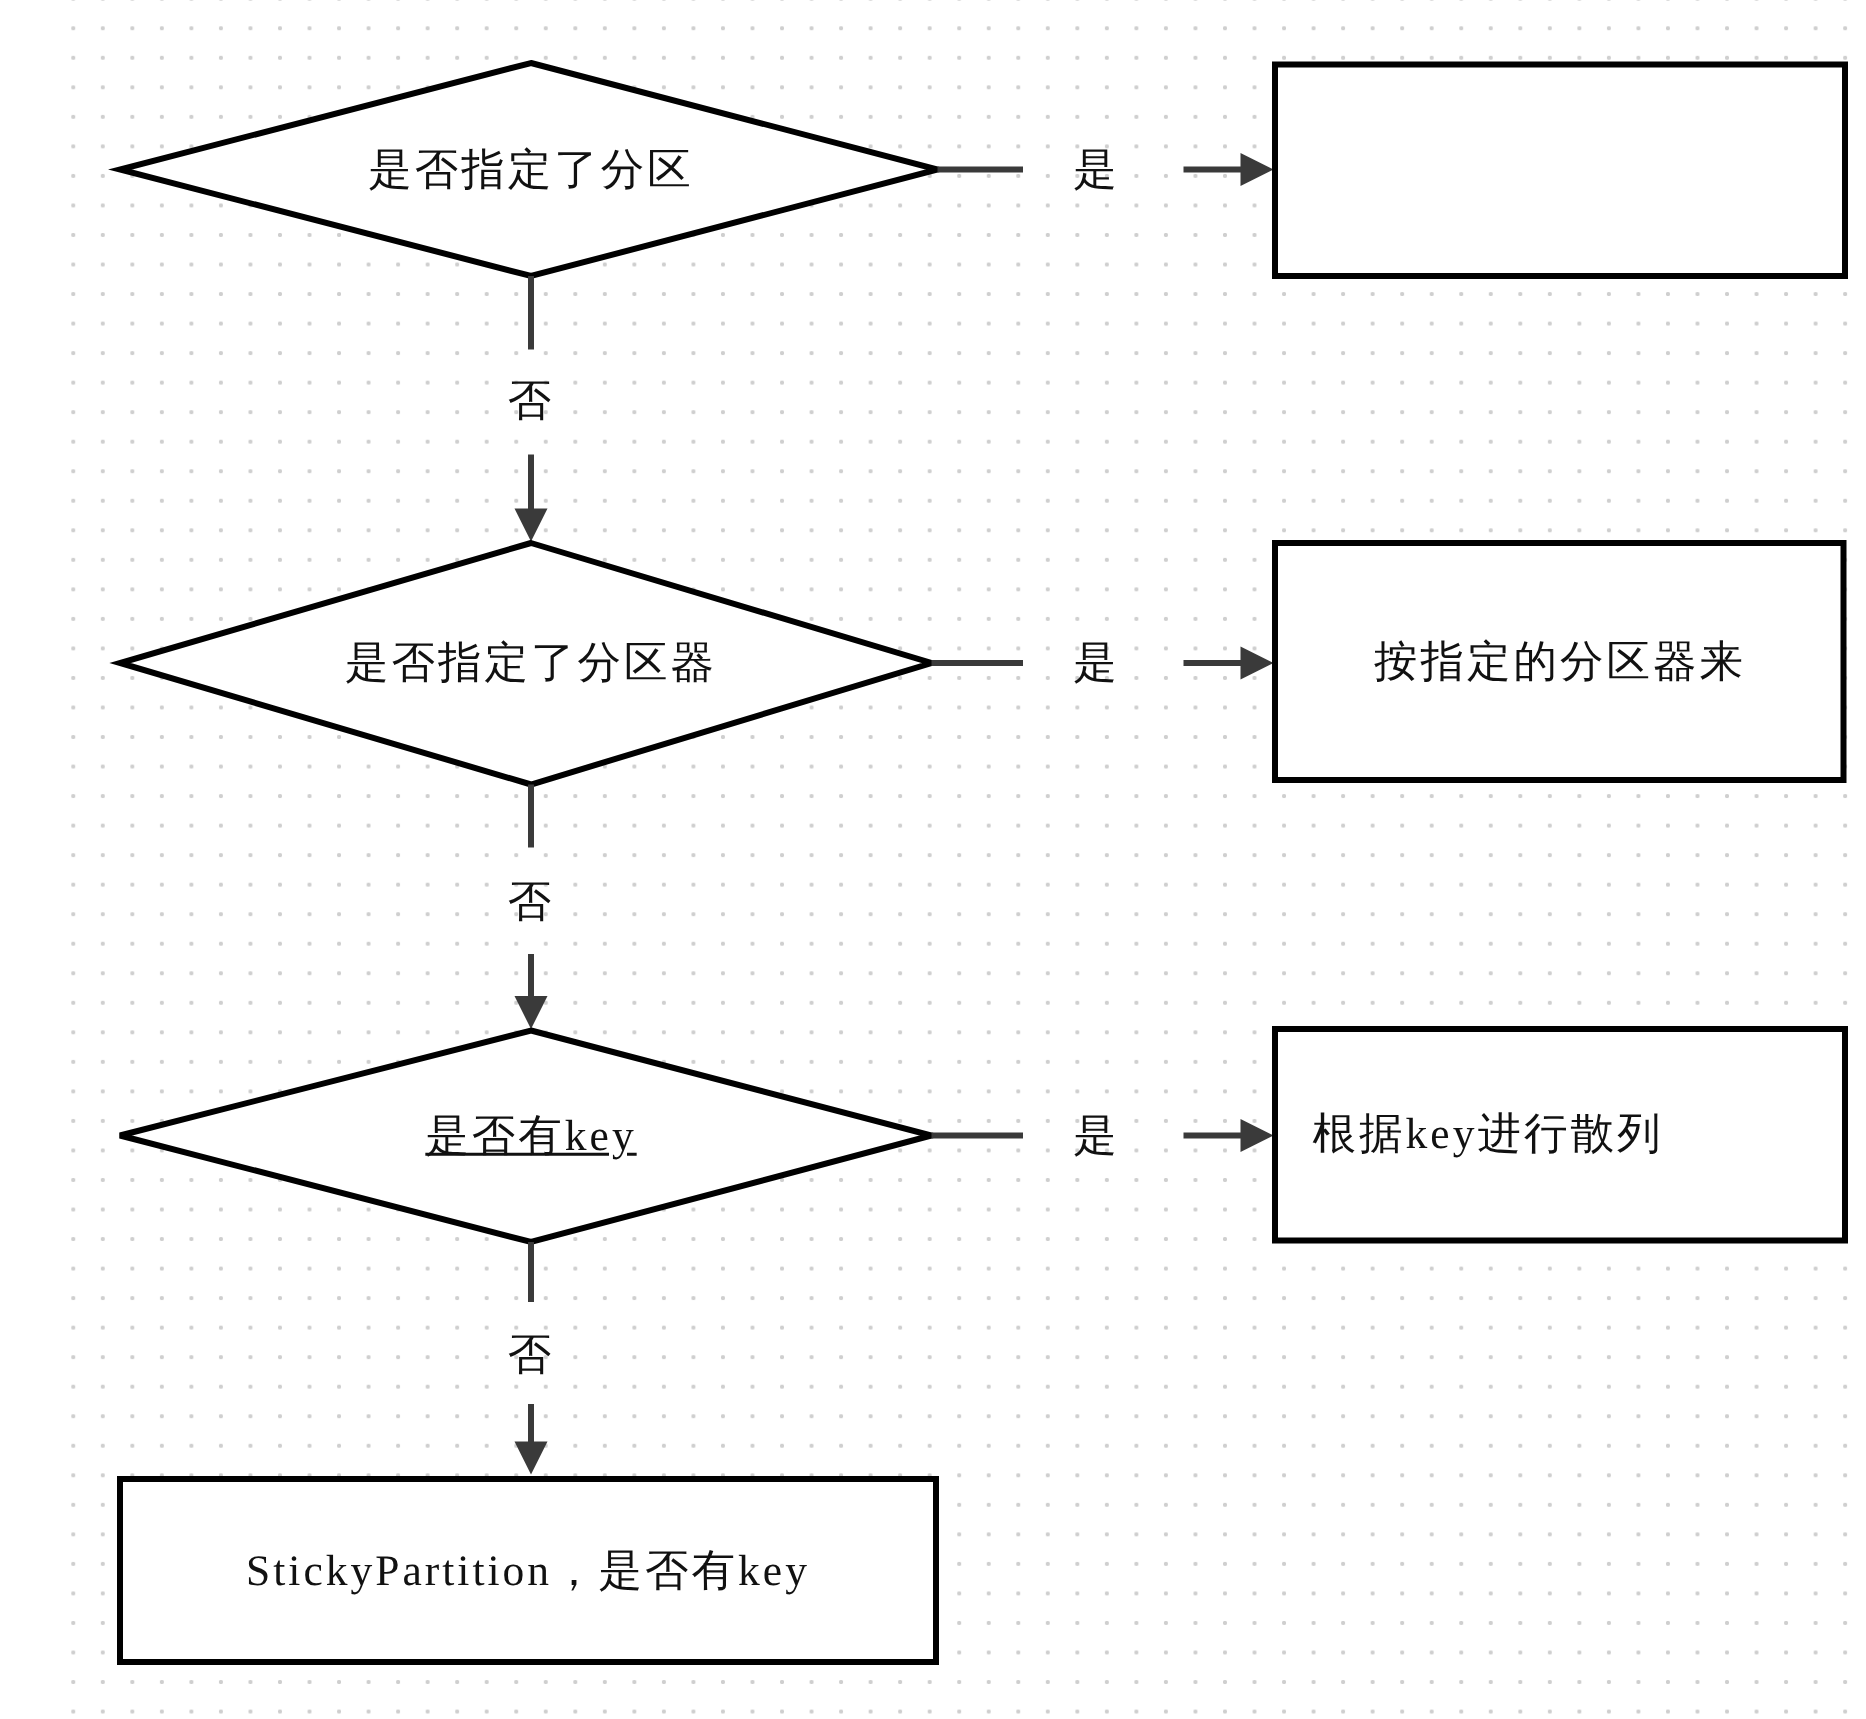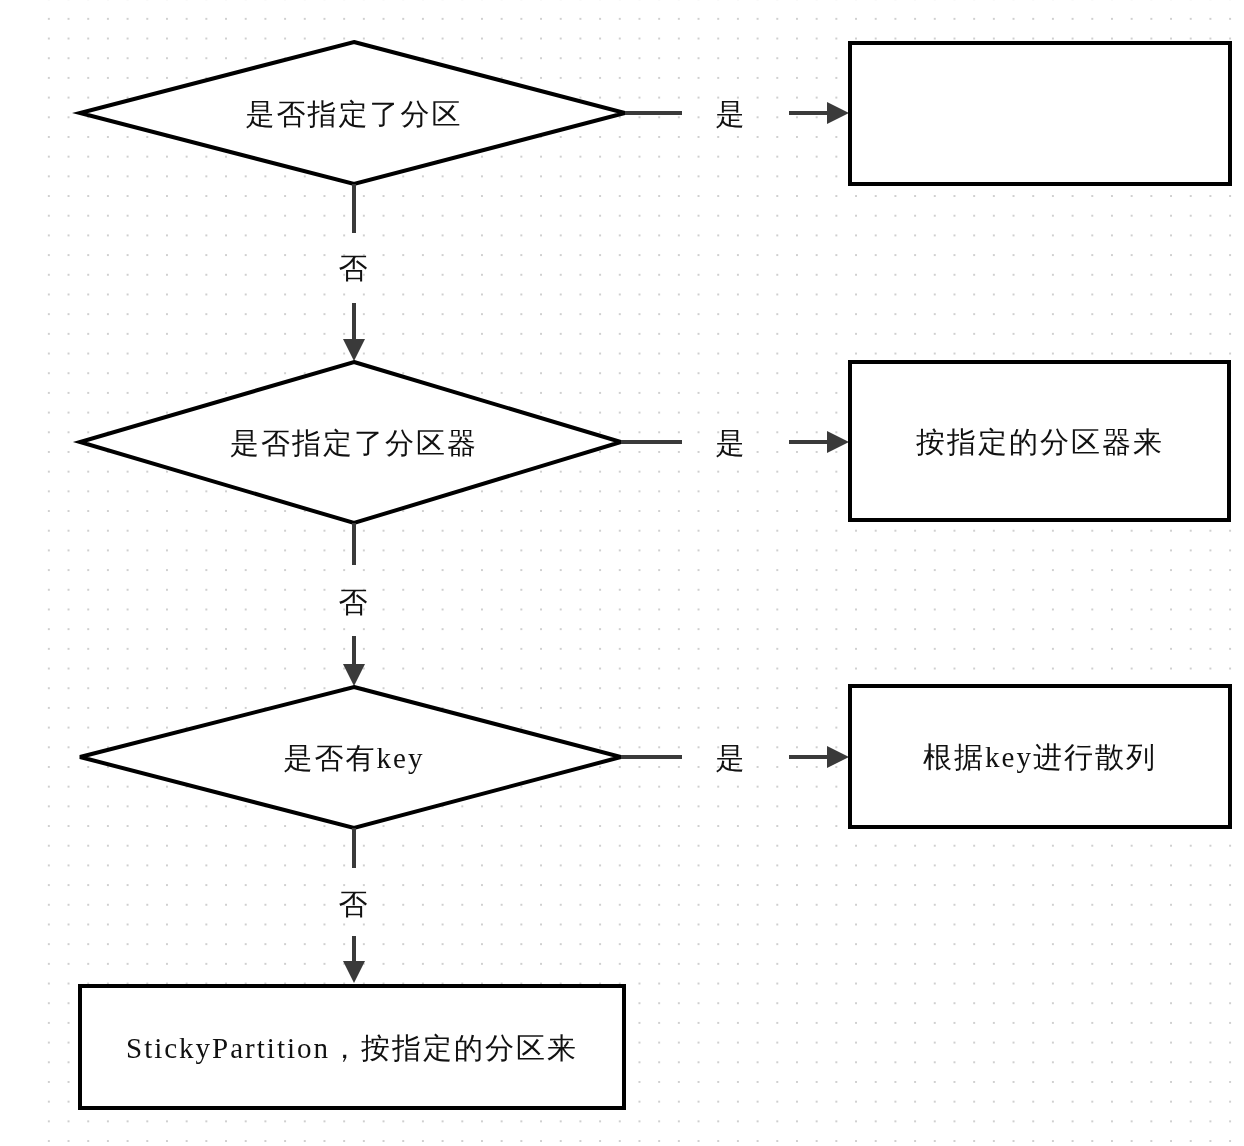--- a/index.html
+++ b/index.html
@@ -92,20 +92,20 @@
 
   <div class="label" style="left:322px; top:114px;">是否指定了分区</div>
   <div class="label edge-label" style="left:699px; top:114px;">是</div>
   <div class="label edge-label" style="left:322px; top:268px;">否</div>
 
   <div class="label" style="left:1008px; top:442px;">按指定的分区器来</div>
   <div class="label" style="left:322px; top:443px;">是否指定了分区器</div>
   <div class="label edge-label" style="left:699px; top:443px;">是</div>
   <div class="label edge-label" style="left:322px; top:602px;">否</div>
 
-  <div class="label" style="left:322px; top:758px;">是否有key</div>
-  <div class="label" style="left:1008px; top:757px;">根据key进行散列</div>
+  <div class="label" style="left:322px; top:758px;text-decoration:underline;">是否有key</div>
+  <div class="label" style="left:960px; top:757px;">根据key进行散列</div>
   <div class="label edge-label" style="left:699px; top:758px;">是</div>
   <div class="label edge-label" style="left:322px; top:904px;">否</div>
 
-  <div class="label" style="left:320px; top:1048px;">StickyPartition，按指定的分区来</div>
+  <div class="label" style="left:320px; top:1048px;">StickyPartition，是否有key</div>
 
 </div>
 
 </body></html>

